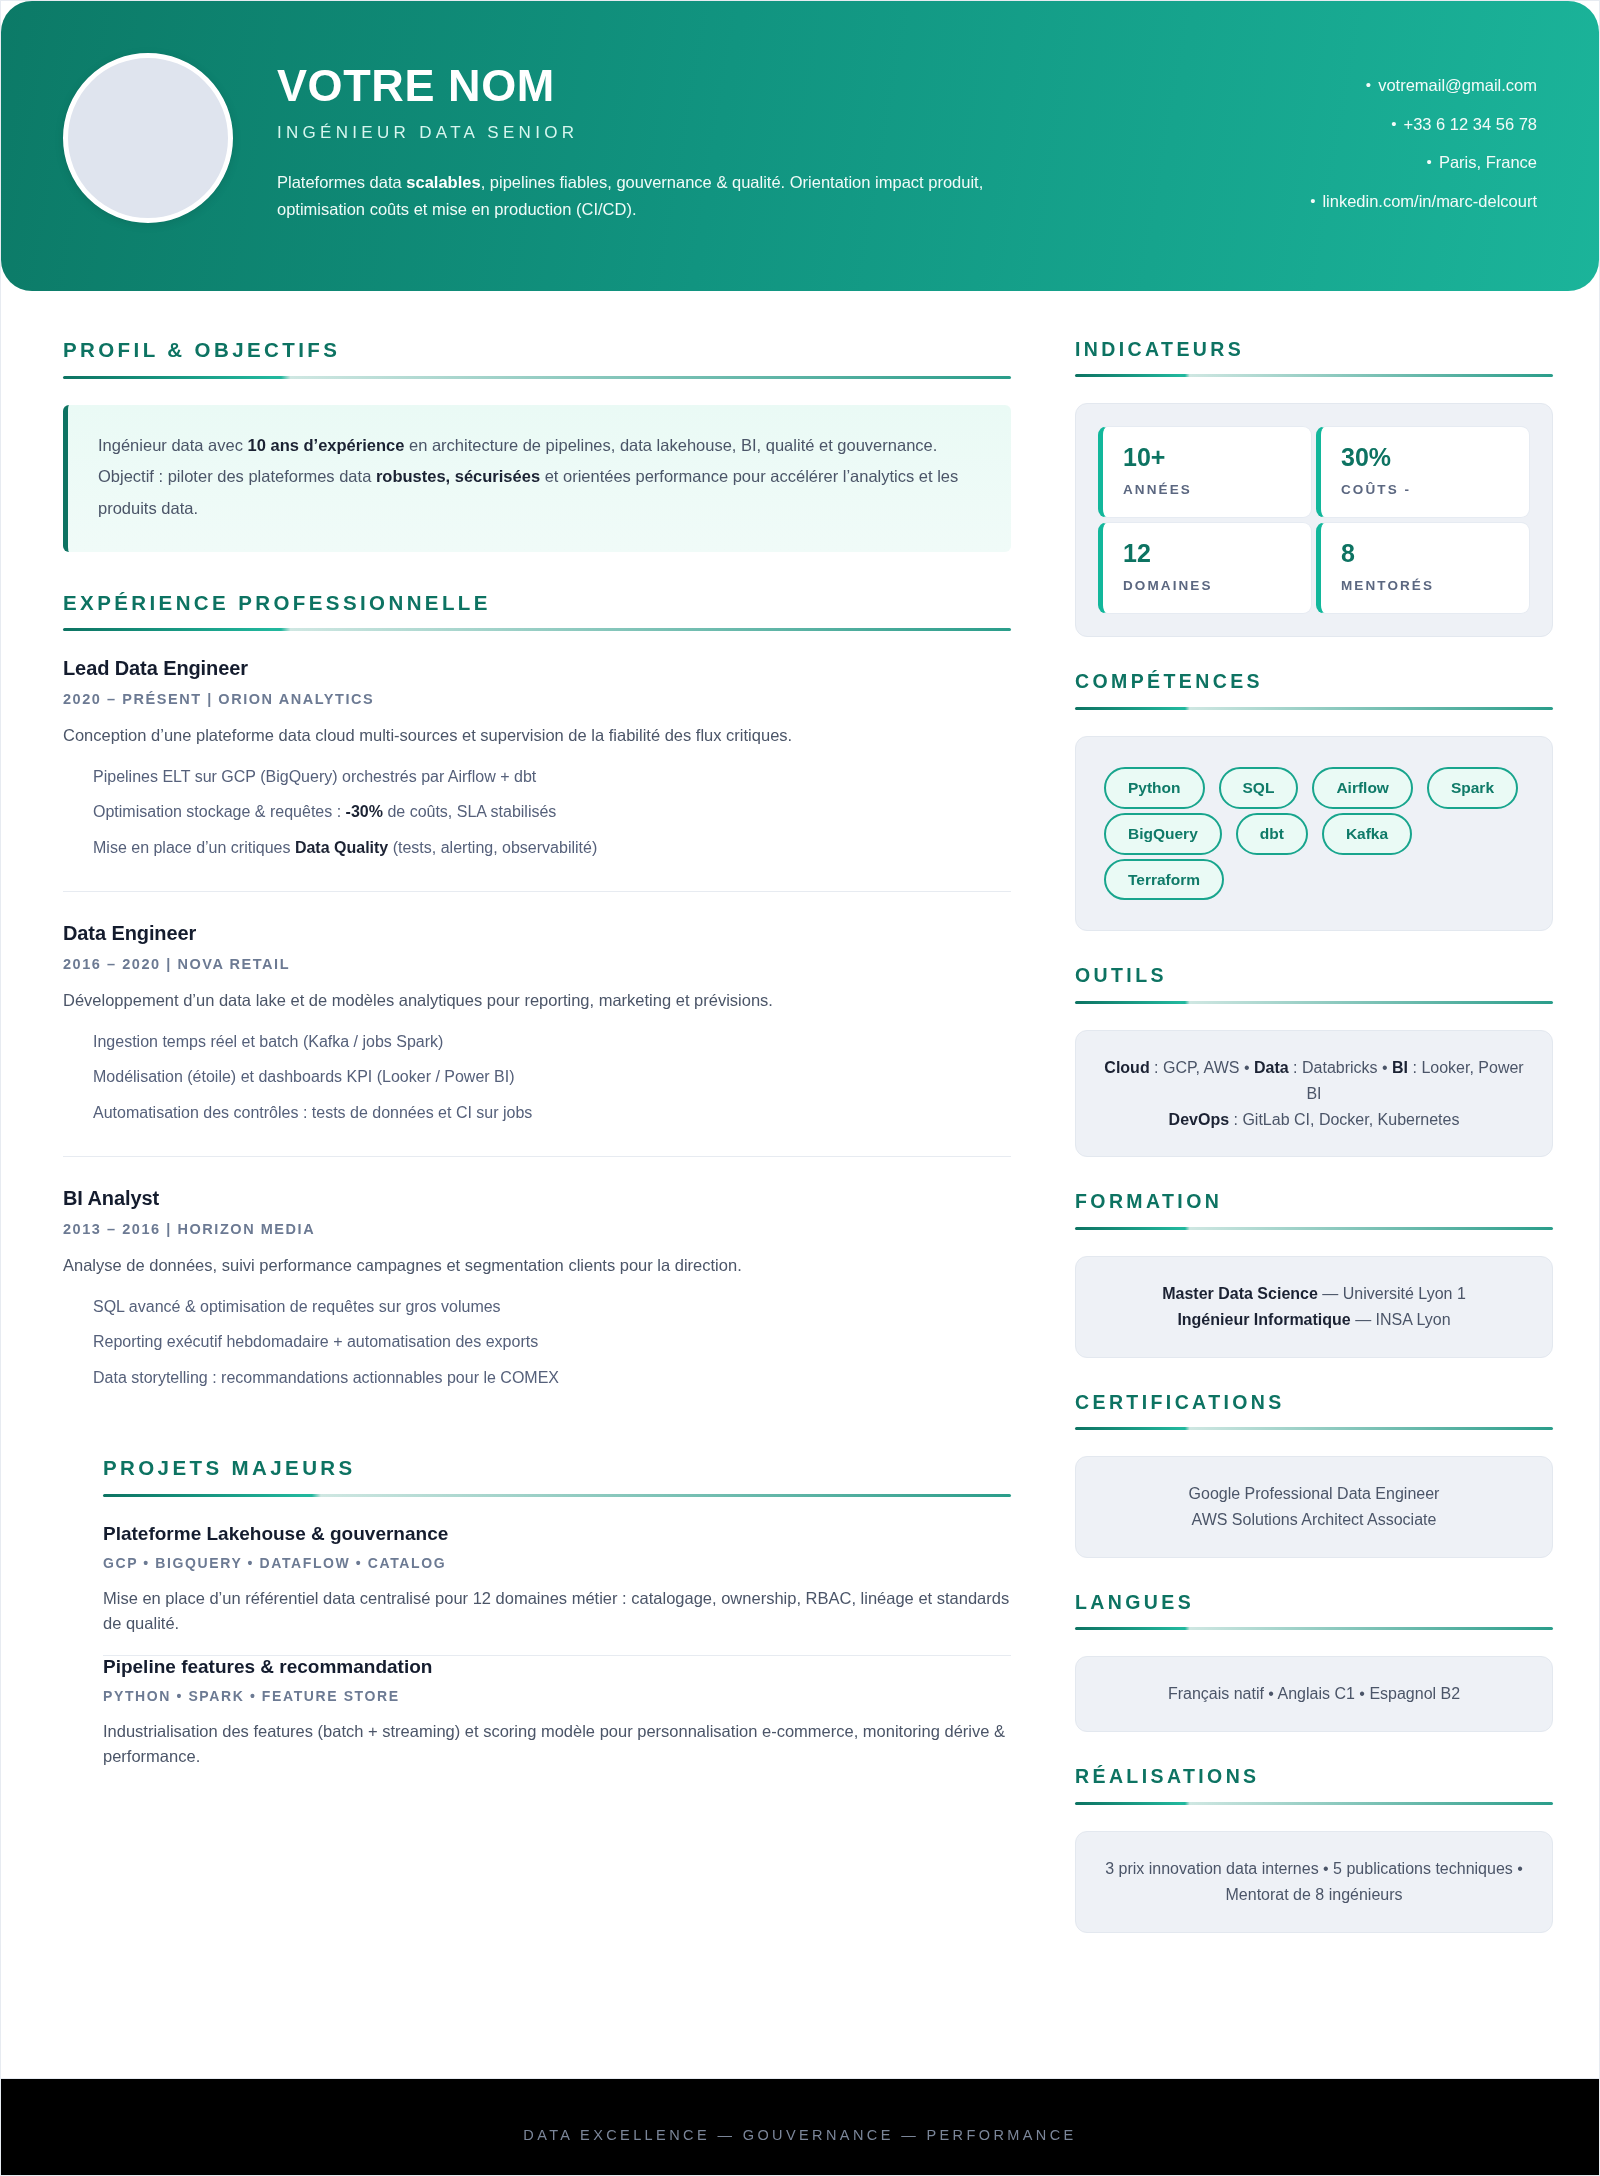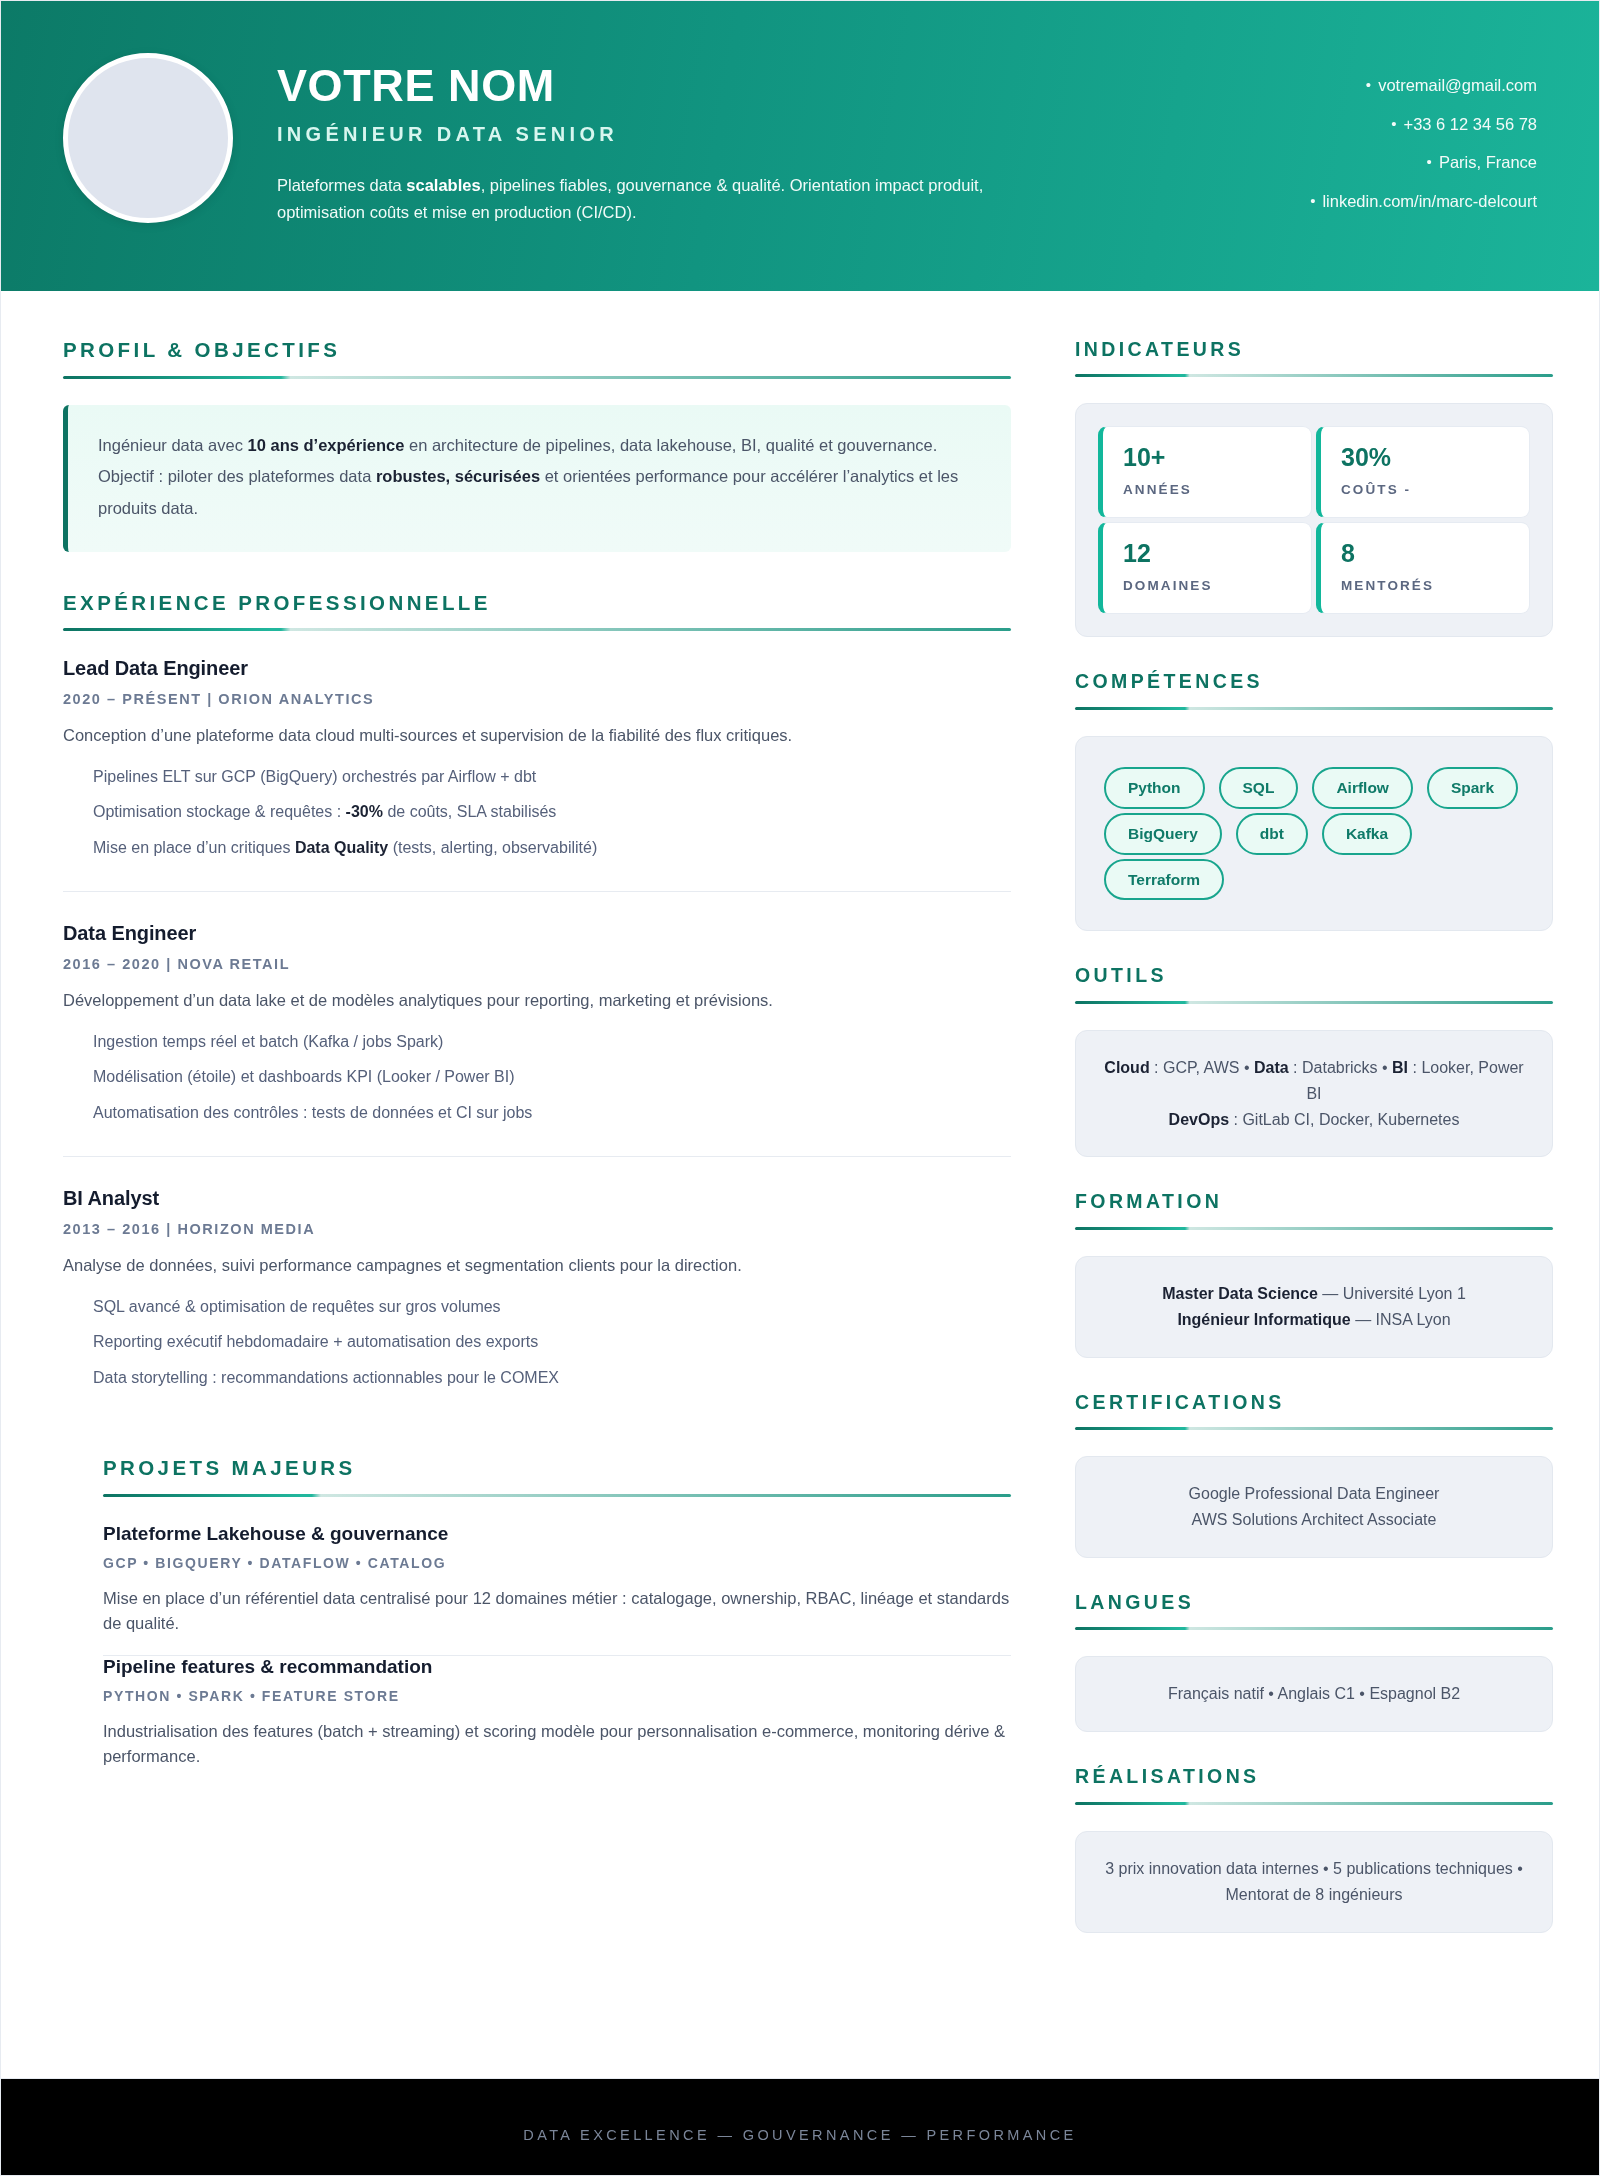--- a/index.html
+++ b/index.html
@@ -39,20 +39,21 @@
 
   
   .header{
     position:relative;
     height:290px;
     background:linear-gradient(100deg,#0c7a67 0%, #119480 45%, #1bb49a 100%);
     display:flex;
     align-items:flex-start;
     padding:46px 62px 0 62px;
     overflow:hidden;
+    border-radius:31px;
   }
   .avatar{
     width:170px;height:170px;border-radius:50%;
     background:#dfe4ee;
     border:5px solid #ffffff;
     flex:0 0 auto;
     margin-top:6px;
     box-shadow:0 2px 10px rgba(0,0,0,.10);
   }
   .head-mid{
@@ -64,22 +65,22 @@
   .name{
     font-size:45px;
     line-height:1.02;
     font-weight:800;
     letter-spacing:.6px;
     color:#ffffff;
     margin:0 0 14px 0;
     text-transform:uppercase;
   }
   .role{
-    font-size:20px;
-    font-weight:700;
+    font-size:17px;
+    font-weight:400;
     letter-spacing:4.3px;
     color:#d7f6ef;
     text-transform:uppercase;
     margin:0 0 26px 0;
   }
   .tagline{
     font-size:16.5px;
     line-height:1.62;
     color:#f0fbf8;
     max-width:720px;

